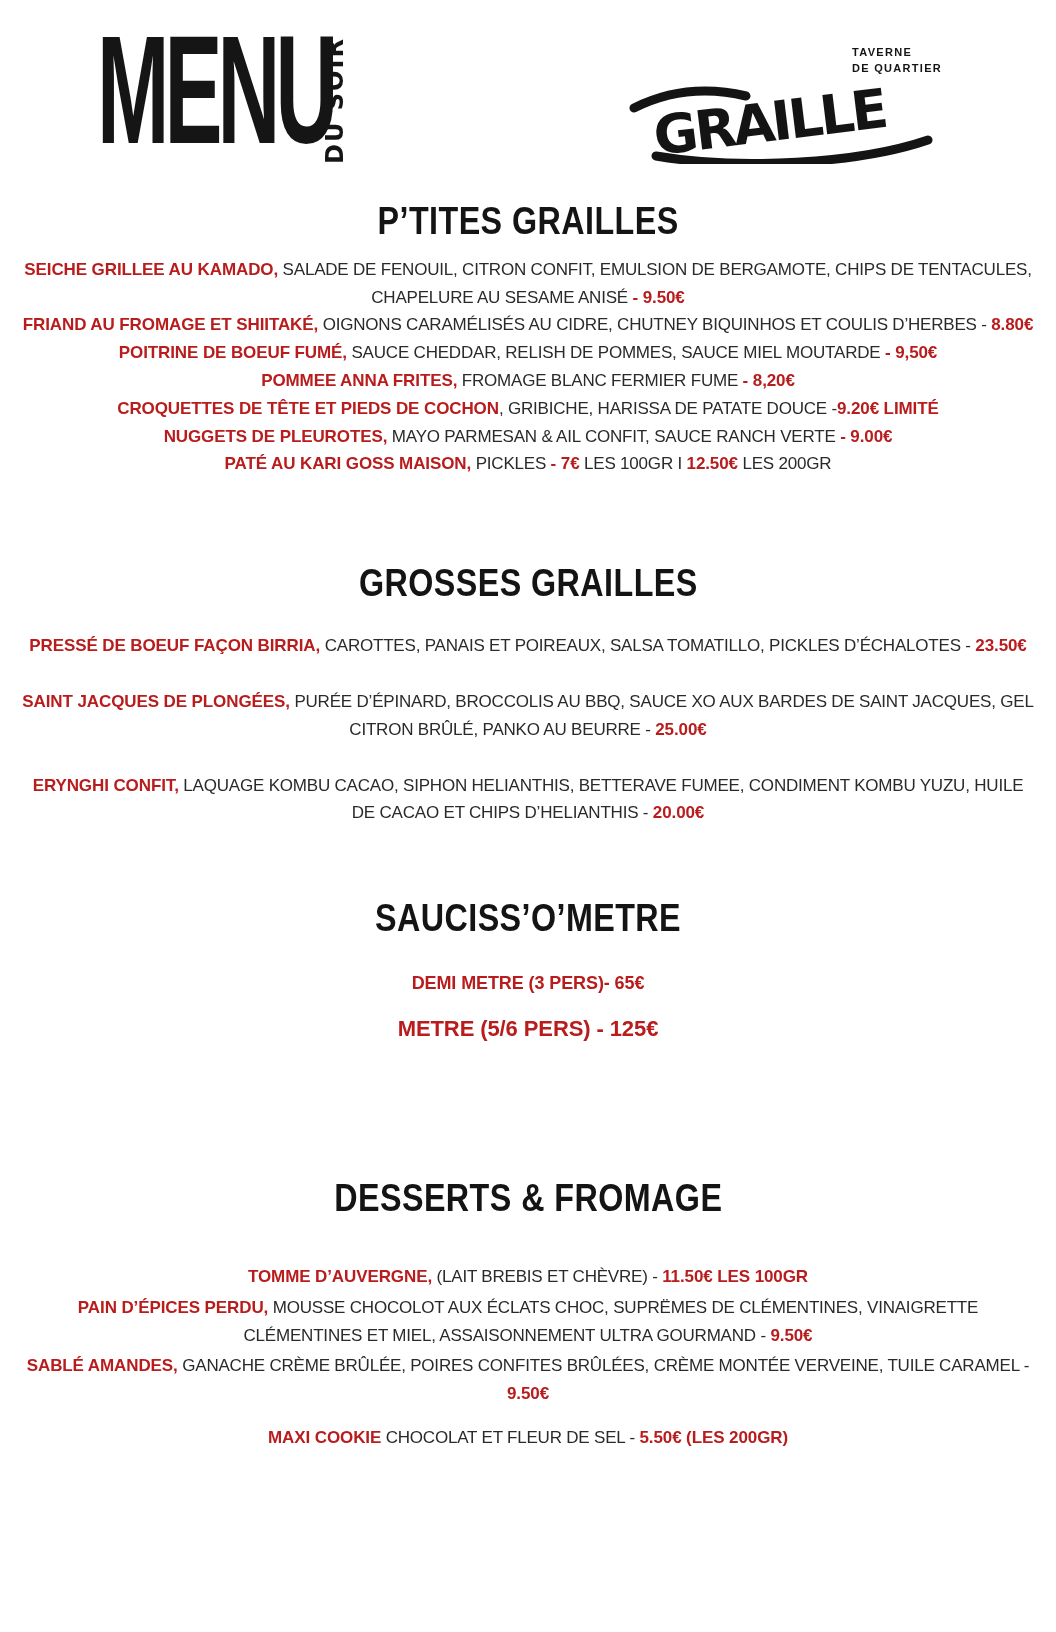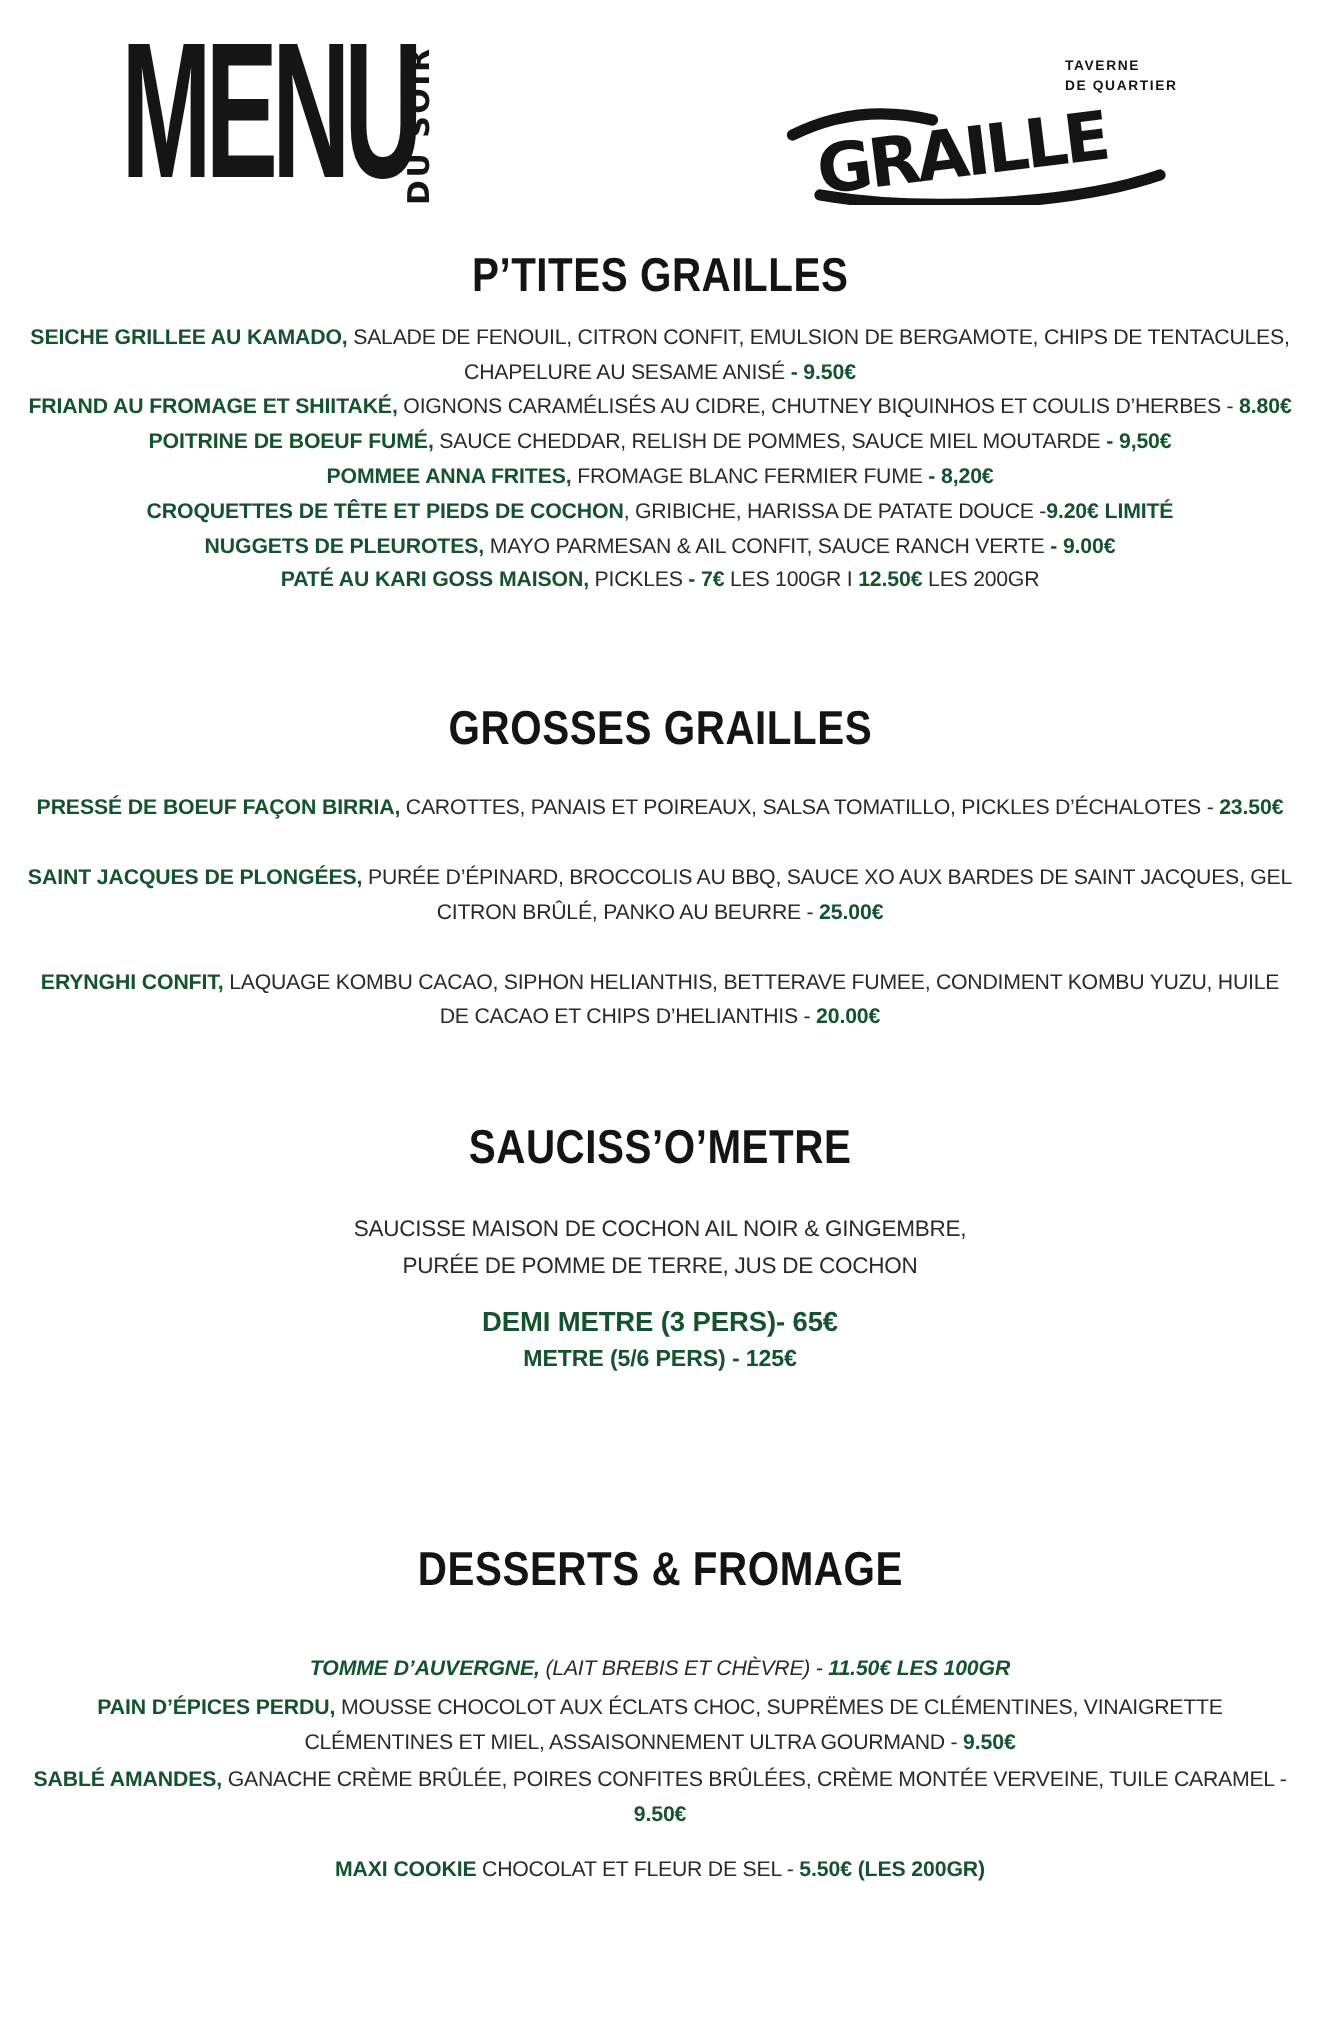--- a/index.html
+++ b/index.html
@@ -51,38 +51,38 @@
     margin:0; font-weight:700; font-size:38px; color:#141414;
     letter-spacing:0.5px; line-height:1.05;
   }
   .sec-title .squeeze {display:inline-block; transform:scaleX(0.85); transform-origin:center; white-space:nowrap;}
   .items {margin:0 auto; max-width:1014px;}
   .menu-item {
     margin:0 auto; padding:0;
     font-size:17px; line-height:27.8px; letter-spacing:-0.2px;
     color:#2a2a2a; max-width:1014px;
   }
-  .menu-item .b {font-weight:700; color:#14532d; letter-spacing:-0.1px;}
+  .menu-item .b {font-weight:700; color:#b91c1c; letter-spacing:-0.1px;}
   .menu-item .r {font-weight:400;}
   
   .sec-ptites {margin-top:42px;}
   .sec-ptites .sec-title {margin-bottom:14px;}
   .sec-grosses {margin-top:86px;}
   .sec-grosses .sec-title {margin-bottom:28px;}
   .sec-grosses .menu-item {margin-top:28px;}
   .sec-grosses .menu-item:first-child {margin-top:0;}
   .sec-sauciss {margin-top:72px;}
   .sec-sauciss .sec-title {margin-bottom:30px;}
   .sec-sauciss .menu-item {font-size:18px; line-height:29px;}
   .sec-sauciss .menu-item:nth-child(2) {margin-top:16px; font-size:22px;}
   .sec-sauciss .menu-item:nth-child(3) {font-size:18.5px;}
   .sec-desserts {margin-top:136px;}
   .sec-desserts .sec-title {margin-bottom:44px;}
   .sec-desserts .menu-item {margin-top:3px;}
-  .sec-desserts .menu-item:first-child {margin-top:12px;font-style:italic;}
+  .sec-desserts .menu-item:first-child {margin-top:12px;}
   .sec-desserts .menu-item:nth-child(4) {margin-top:16px;}
 </style>
 </head>
 <body>
 
 <div class="page">
 
   <header>
     <div class="menu-logo">
       <span class="menu-word">MENU</span>
@@ -125,21 +125,20 @@
         <p class="menu-item"><span class="b">SAINT JACQUES DE PLONGÉES,</span><span class="r"> PURÉE D’ÉPINARD, BROCCOLIS AU BBQ, SAUCE XO AUX BARDES DE SAINT JACQUES, GEL CITRON BRÛLÉ, PANKO AU BEURRE - </span><span class="b">25.00€</span></p>
         <p class="menu-item"><span class="b">ERYNGHI CONFIT,</span><span class="r"> LAQUAGE KOMBU CACAO, SIPHON HELIANTHIS, BETTERAVE FUMEE, CONDIMENT KOMBU YUZU, HUILE DE CACAO ET CHIPS D’HELIANTHIS - </span><span class="b">20.00€</span></p>
       </div>
   </section>
 
   <section class="sec sec-sauciss">
     <h2 class="sec-title">
       <span class="squeeze">SAUCISS’O’METRE</span>
     </h2>
     <div class="items">
-        <p class="menu-item"><span class="r">SAUCISSE MAISON DE COCHON AIL NOIR &amp; GINGEMBRE,</span><br><span class="r">PURÉE DE POMME DE TERRE, JUS DE COCHON</span></p>
         <p class="menu-item"><span class="b">DEMI METRE (3 PERS)- 65€</span></p>
         <p class="menu-item"><span class="b">METRE (5/6 PERS) - 125€</span></p>
       </div>
   </section>
 
   <section class="sec sec-desserts">
     <h2 class="sec-title">
       <span class="squeeze">DESSERTS &amp; FROMAGE</span>
     </h2>
     <div class="items">

